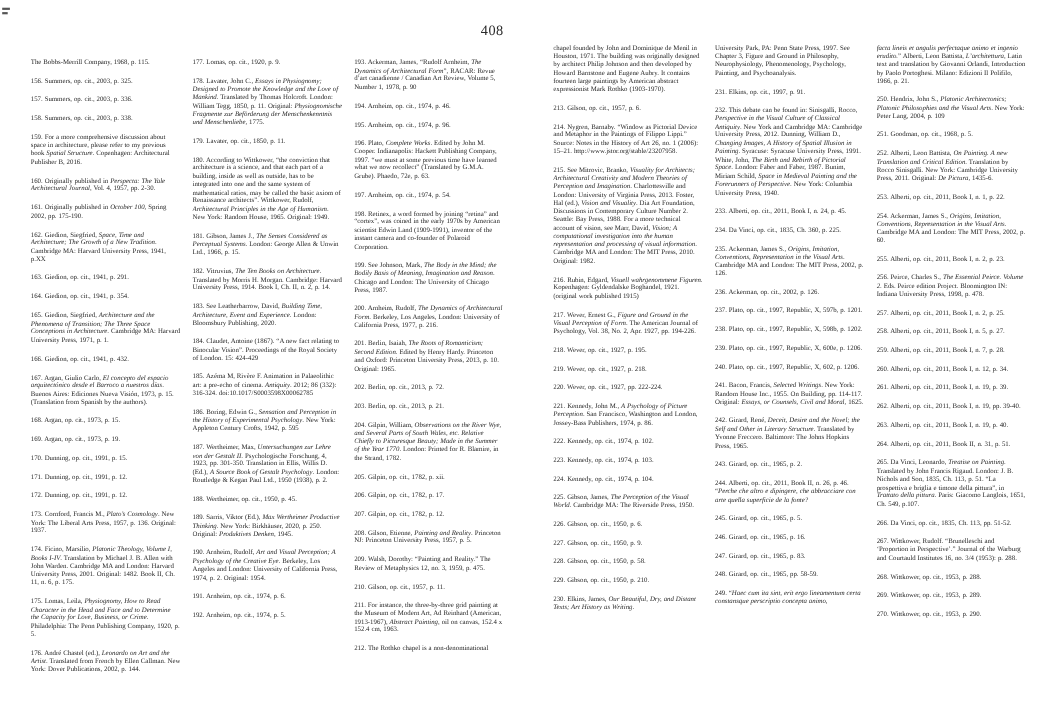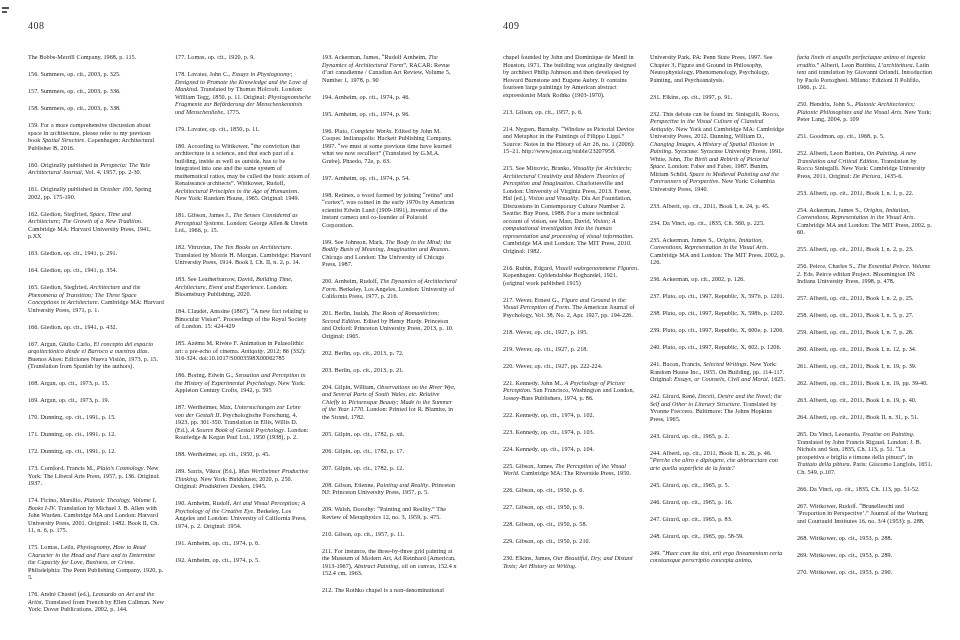--- a/index.html
+++ b/index.html
@@ -8,21 +8,21 @@
     background:#ffffff;
     font-family:"Liberation Serif","DejaVu Serif",serif;
     color:#262626;
   }
   .print-mark{position:absolute;left:2px;top:7px;width:7px;height:2px;background:#555;}
   .print-mark.m2{top:11px;width:5px;}
   .page{position:absolute;top:20px;}
   .page-left{left:28px;width:430px;}
   .page-right{left:503px;width:434px;}
   .pagenum{
-    text-align:left;font-size:10px;letter-spacing:0.5px;color:#2a2a2a;
+    text-align:right;font-size:13px;letter-spacing:0.5px;color:#2a2a2a;
     height:13px;
   }
   .cols{display:flex;gap:11px;margin-top:20px;height:568px;overflow:hidden;}
   .col{width:136px;overflow:hidden;}
   p.note{
     font-size:6.2px;line-height:7.5px;margin:0 0 9.5px 0;
     text-align:left;word-spacing:0.2px;
   }
   p.note i{font-style:italic;}
 </style>
@@ -96,21 +96,20 @@
         <p class="note">208. Gilson, Etienne, <i>Painting and Reality</i>. Princeton NJ: Princeton University Press, 1957, p. 5.</p>
         <p class="note">209. Walsh, Dorothy: “Painting and Reality.” The Review of Metaphysics 12, no. 3, 1959, p. 475.</p>
         <p class="note">210. Gilson, op. cit., 1957, p. 11.</p>
         <p class="note">211. For instance, the three-by-three grid painting at the Museum of Modern Art, Ad Reinhard (American, 1913-1967), <i>Abstract Painting</i>, oil on canvas, 152.4 x 152.4 cm, 1963.</p>
         <p class="note">212. The Rothko chapel is a non-denominational</p>
       </div>
     </div>
 </div>
 
 <div class="page page-right">
-  <div class="pagenum">409</div>
   <div class="cols">
       <div class="col">
         <p class="note">chapel founded by John and Dominique de Menil in Houston, 1971. The building was originally designed by architect Philip Johnson and then developed by Howard Barnstone and Eugene Aubry. It contains fourteen large paintings by American abstract expressionist Mark Rothko (1903-1970).</p>
         <p class="note">213. Gilson, op. cit., 1957, p. 6.</p>
         <p class="note">214. Nygren, Barnaby. “Window as Pictorial Device and Metaphor in the Paintings of Filippo Lippi.” Source: Notes in the History of Art 26, no. 1 (2006): 15–21. http://www.jstor.org/stable/23207958.</p>
         <p class="note">215. See Mitrovic, Branko, <i>Visuality for Architects; Architectural Creativity and Modern Theories of Perception and Imagination</i>. Charlottesville and London: University of Virginia Press, 2013. Foster, Hal (ed.), <i>Vision and Visuality</i>. Dia Art Foundation, Discussions in Contemporary Culture Number 2. Seattle: Bay Press, 1988. For a more technical account of vision, see Marr, David, <i>Vision; A computational investigation into the human representation and processing of visual information</i>. Cambridge MA and London: The MIT Press, 2010. Original: 1982.</p>
         <p class="note">216. Rubin, Edgard, <i>Visuell wahrgenommene Figuren</i>. Kopenhagen: Gyldendalske Boghandel, 1921. (original work published 1915)</p>
         <p class="note">217. Wever, Ernest G., <i>Figure and Ground in the Visual Perception of Form</i>. The American Journal of Psychology, Vol. 38, No. 2, Apr. 1927, pp. 194-226.</p>
         <p class="note">218. Wever, op. cit., 1927, p. 195.</p>
         <p class="note">219. Wever, op. cit., 1927, p. 218.</p>

